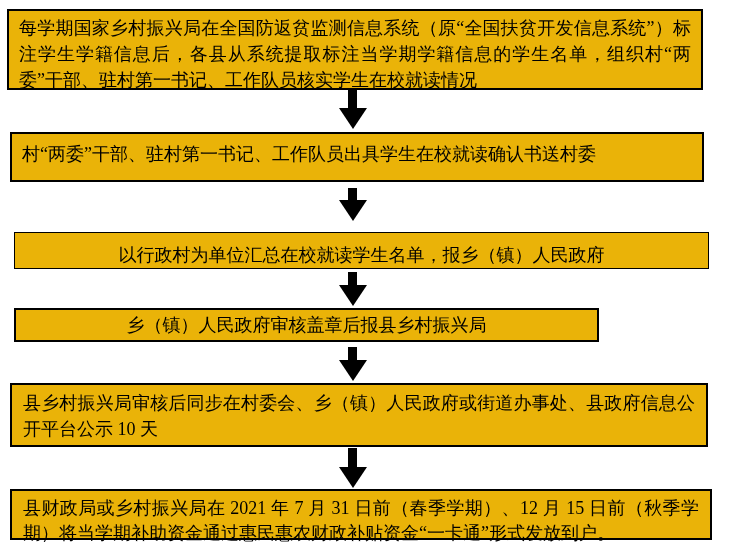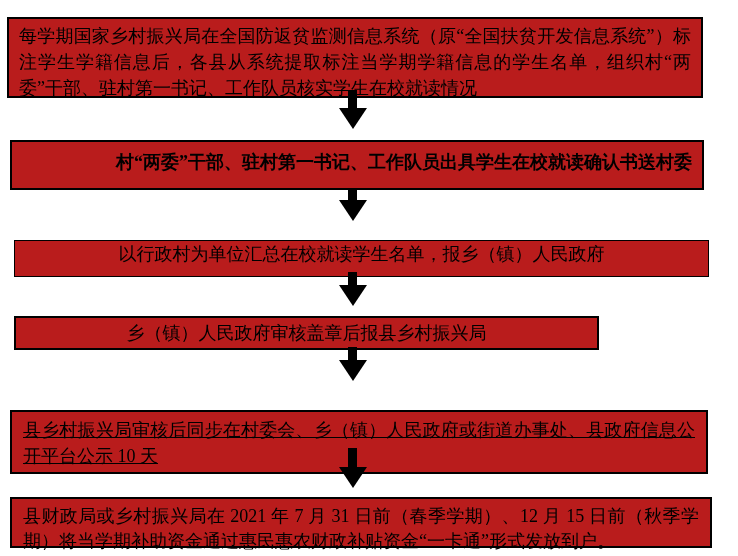--- a/index.html
+++ b/index.html
@@ -14,32 +14,31 @@
     background: #ffffff;
     overflow: hidden;
     font-family: "Liberation Serif", "DejaVu Serif", serif;
     color: #000000;
     font-size: 18px;
   }
   .box {
     position: absolute;
     box-sizing: border-box;
     border: 2px solid #000000;
-    background: #b91c1c;
+    background: #eab308;
     line-height: 26px;
-    margin-top: 8px;
   }
   
   .box1 { left: 7px;  top: 9px;   width: 696px; height: 81px; padding: 4px 10px; text-align: justify; }
-  .box2 { left: 10px; top: 132px; width: 694px; height: 50px; padding: 7px 10px 0 10px; text-align: right; font-weight: bold; }
+  .box2 { left: 10px; top: 132px; width: 694px; height: 50px; padding: 7px 10px 0 10px; text-align: left; }
   .box3 { left: 14px; top: 232px; width: 695px; height: 37px; border-width: 1.5px;
-          display: flex; align-items: flex-start; justify-content: center; }
+          display: flex; align-items: flex-end; justify-content: center; }
   .box4 { left: 14px; top: 308px; width: 585px; height: 34px;
           display: flex; align-items: center; justify-content: center; }
-  .box5 { left: 10px; top: 402px; width: 698px; height: 64px; padding: 5px 11px; text-align: justify; text-decoration: underline; }
+  .box5 { left: 10px; top: 383px; width: 698px; height: 64px; padding: 5px 11px; text-align: justify; }
   .box6 { left: 10px; top: 489px; width: 702px; height: 51px; padding: 5px 11px; text-align: justify; line-height: 25px; }
 
   .box-text { display: inline; }
 
   
   .arrow {
     position: absolute;
     left: 338px;
     width: 29px;
     display: flex;

